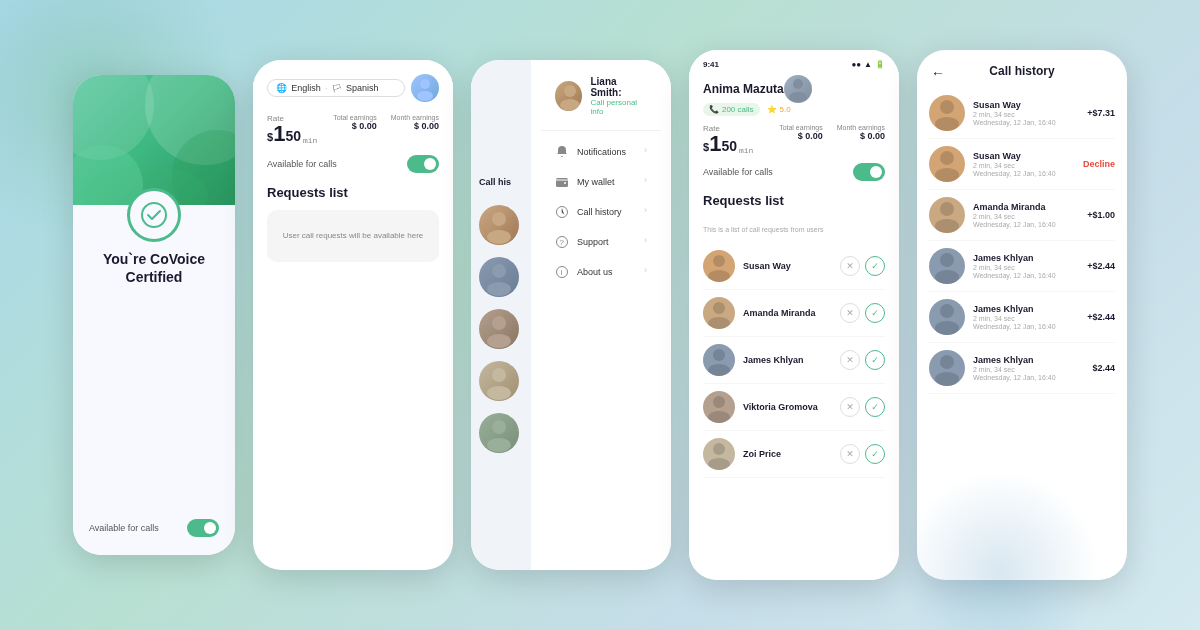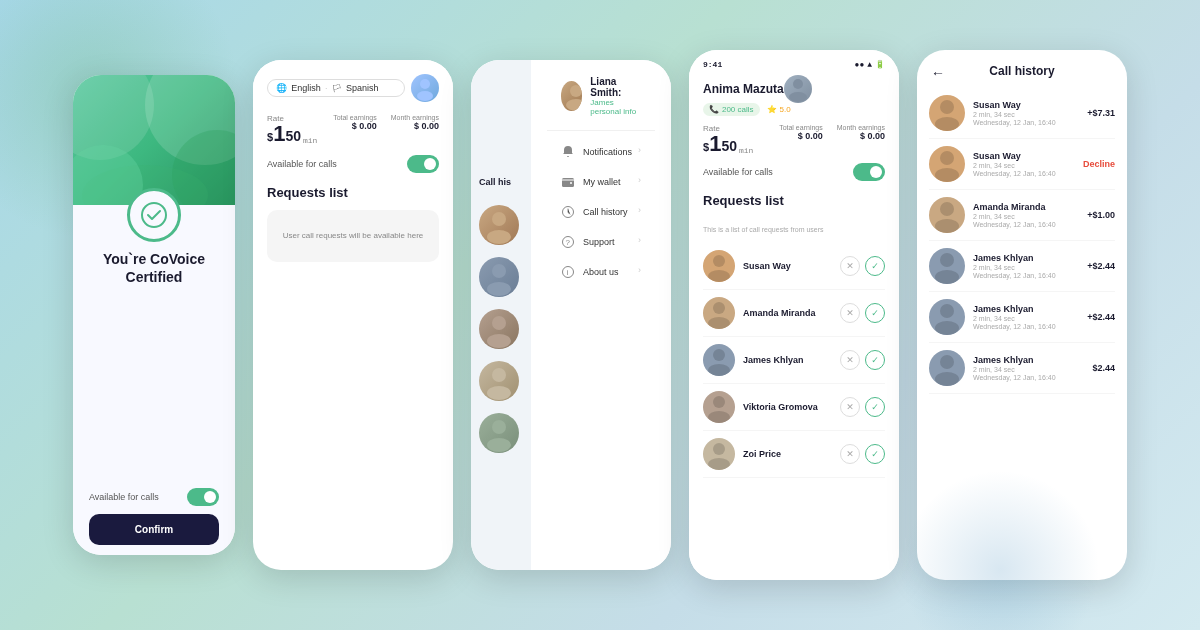--- a/index.html
+++ b/index.html
@@ -177,21 +177,21 @@
       position: absolute; inset: 0;
       background: #f0f4f8;
       border-radius: 28px;
       overflow: hidden;
     }
     .phone3-list {
       position: absolute; right: 0; top: 0; bottom: 0;
       width: 140px;
       background: #fff;
       border-radius: 0 28px 28px 0;
-      padding: 16px 16px;
+      padding: 16px 10px;
       display: flex; flex-direction: column;
     }
     .menu-user {
       padding: 0 14px 14px;
       border-bottom: 1px solid #f0f0f0;
       margin-bottom: 6px;
     }
     .menu-user-name { font-size: 10px; font-weight: 700; color: #1a1a2e; }
     .menu-user-sub { font-size: 8px; color: #4cba8a; }
     .menu-user-row { display: flex; align-items: center; gap: 8px; }
@@ -229,21 +229,20 @@
       overflow: hidden;
     }
     .phone4-top {
       padding: 10px 14px 8px;
       background: #fff;
       flex-shrink: 0;
     }
     .phone4-status-bar {
       display: flex; align-items: flex-start; justify-content: space-between;
       margin-bottom: 6px;
-      font-family: Liberation Mono, monospace;
     }
     .status-time { font-size: 8px; font-weight: 600; color: #1a1a2e; }
     .status-icons { display: flex; align-items: center; gap: 3px; font-size: 8px; color: #1a1a2e; }
     .phone4-user-row { display: flex; align-items: center; }
     .phone4-user-name { font-size: 12px; font-weight: 700; color: #1a1a2e; }
     .phone4-calls-row { display: flex; align-items: center; gap: 8px; margin-bottom: 8px; }
     .calls-badge {
       display: flex; align-items: center; gap: 3px;
       background: #e8f5e9; border-radius: 10px; padding: 2px 6px;
       font-size: 8px; color: #4cba8a;
@@ -341,21 +340,20 @@
       <svg viewBox="0 0 28 28" fill="none">
         <circle cx="14" cy="14" r="12" stroke="#4cba8a" stroke-width="2"></circle>
         <path d="M8 14l4 4 8-8" stroke="#4cba8a" stroke-width="2" stroke-linecap="round" stroke-linejoin="round"></path>
       </svg>
     </div>
     <div class="phone1-title">You`re CoVoice Certified</div>
     <div class="available-row">
       <span class="available-label">Available for calls</span>
       <div class="toggle"></div>
     </div>
-    <button class="confirm-btn">Confirm</button>
   </div>
 </div>
 
 <div class="phone phone2">
   <div class="phone2-top">
     <div class="lang-row">
       <div class="lang-pill">
         <span style="font-size:9px">🌐</span>
         <span>English</span>
         <span style="color:#ccc">·</span>
@@ -440,21 +438,21 @@
     <div class="menu-user">
       <div class="menu-user-row">
         <div class="menu-avatar">
           <svg viewBox="0 0 30 30" width="30" height="30">
               <circle cx="15" cy="10" r="6" fill="#c8a882"></circle>
               <ellipse cx="15" cy="24" rx="10" ry="6" fill="#c8a882"></ellipse>
             </svg>
         </div>
         <div>
           <div class="menu-user-name">Liana Smith:</div>
-          <div class="menu-user-sub">James personal info</div>
+          <div class="menu-user-sub">Call personal info</div>
         </div>
       </div>
     </div>
 
     <div class="menu-item">
       <div class="menu-item-left">
         <svg class="menu-icon" viewBox="0 0 14 14">
             <path d="M7 1a4 4 0 014 4v3l1 1H2l1-1V5a4 4 0 014-4zm-1 10h2a1 1 0 01-2 0z" fill="#888"></path>
           </svg>
         <span class="menu-item-label">Notifications</span>

